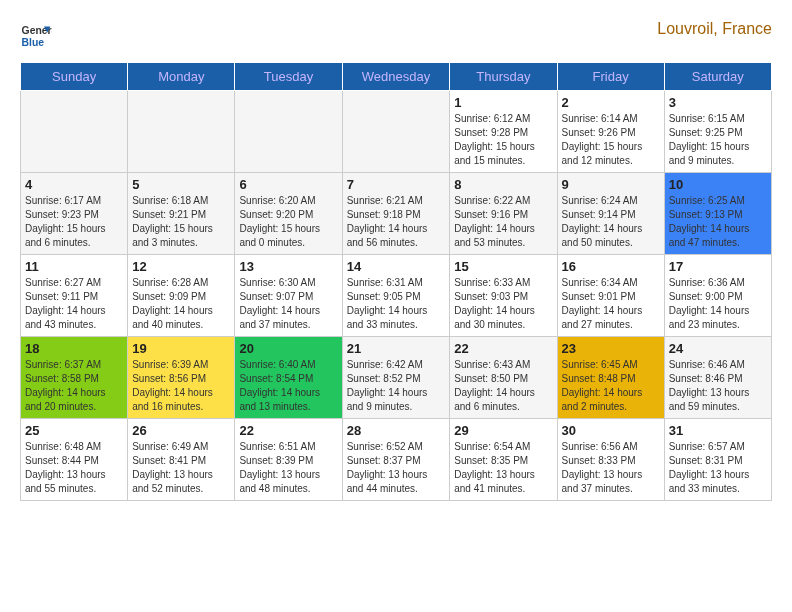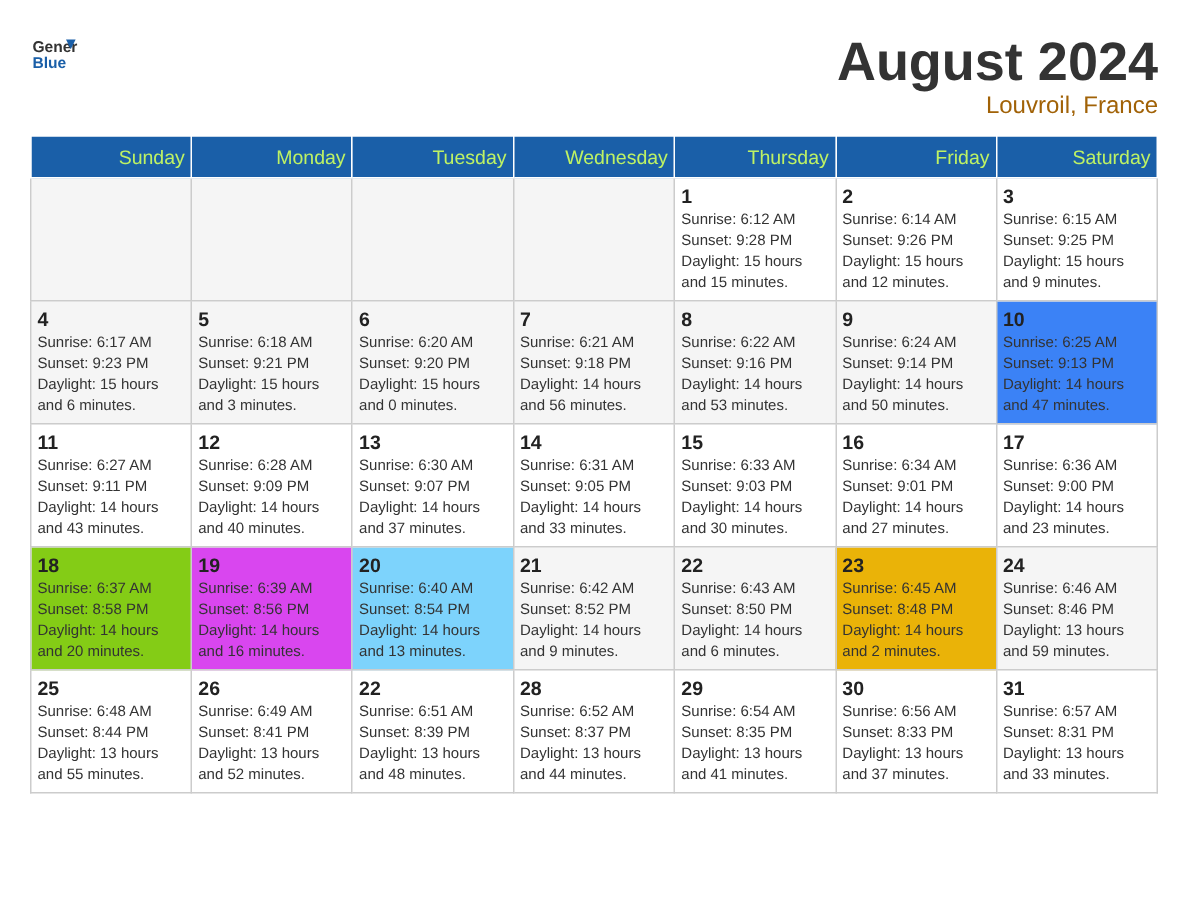--- a/index.html
+++ b/index.html
@@ -37,23 +37,23 @@
       font-size: 16px;
       color: #a16207;
     }
     table {
       width: 100%;
       border-collapse: collapse;
       font-size: 11px;
     }
     thead th {
       background-color: #1a5fa8;
-      color: #bef264;
+      color: #c4b5fd;
       padding: 6px 4px;
-      text-align: right;
+      text-align: center;
       font-size: 13px;
       font-weight: normal;
       border: 1px solid #fff;
     }
     td {
       border: 1px solid #ccc;
       vertical-align: top;
       padding: 4px;
       width: 108px;
       min-height: 80px;
@@ -82,21 +82,20 @@
 
 <div class="header">
   <div class="logo">
     <svg class="logo-icon" viewBox="0 0 40 40" width="40" height="40">
       <text x="2" y="18" font-size="13" font-weight="bold" fill="#333" font-family="Arial">General</text>
       <text x="2" y="32" font-size="13" font-weight="bold" fill="#1a5fa8" font-family="Arial">Blue</text>
       <polygon points="30,8 38,8 34,16" fill="#1a5fa8"></polygon>
     </svg>
   </div>
   <div class="title-block">
-    <div class="month-year">August 2024</div>
     <div class="location">Louvroil, France</div>
   </div>
 </div>
 
 <table>
   <thead>
     <tr>
     <th>Sunday</th>
         <th>Monday</th>
         <th>Tuesday</th>
@@ -183,25 +182,25 @@
         <td>
           <div class="day-num">17</div>
           <div class="day-info">Sunrise: 6:36 AM<br>Sunset: 9:00 PM<br>Daylight: 14 hours and 23 minutes.</div>
         </td>
       </tr>
       <tr>
         <td style="background-color: #84cc16;">
           <div class="day-num">18</div>
           <div class="day-info">Sunrise: 6:37 AM<br>Sunset: 8:58 PM<br>Daylight: 14 hours and 20 minutes.</div>
         </td>
-        <td style="background-color: #d946ef;">
+        <td style="background-color: #fde047;">
           <div class="day-num">19</div>
           <div class="day-info">Sunrise: 6:39 AM<br>Sunset: 8:56 PM<br>Daylight: 14 hours and 16 minutes.</div>
         </td>
-        <td style="background-color: #7dd3fc;">
+        <td style="background-color: #22c55e;">
           <div class="day-num">20</div>
           <div class="day-info">Sunrise: 6:40 AM<br>Sunset: 8:54 PM<br>Daylight: 14 hours and 13 minutes.</div>
         </td>
         <td style="background-color: rgb(245, 245, 245); margin-left: 40px;">
           <div class="day-num">21</div>
           <div class="day-info">Sunrise: 6:42 AM<br>Sunset: 8:52 PM<br>Daylight: 14 hours and 9 minutes.</div>
         </td>
         <td style="background-color: rgb(245, 245, 245);">
           <div class="day-num">22</div>
           <div class="day-info">Sunrise: 6:43 AM<br>Sunset: 8:50 PM<br>Daylight: 14 hours and 6 minutes.</div>

